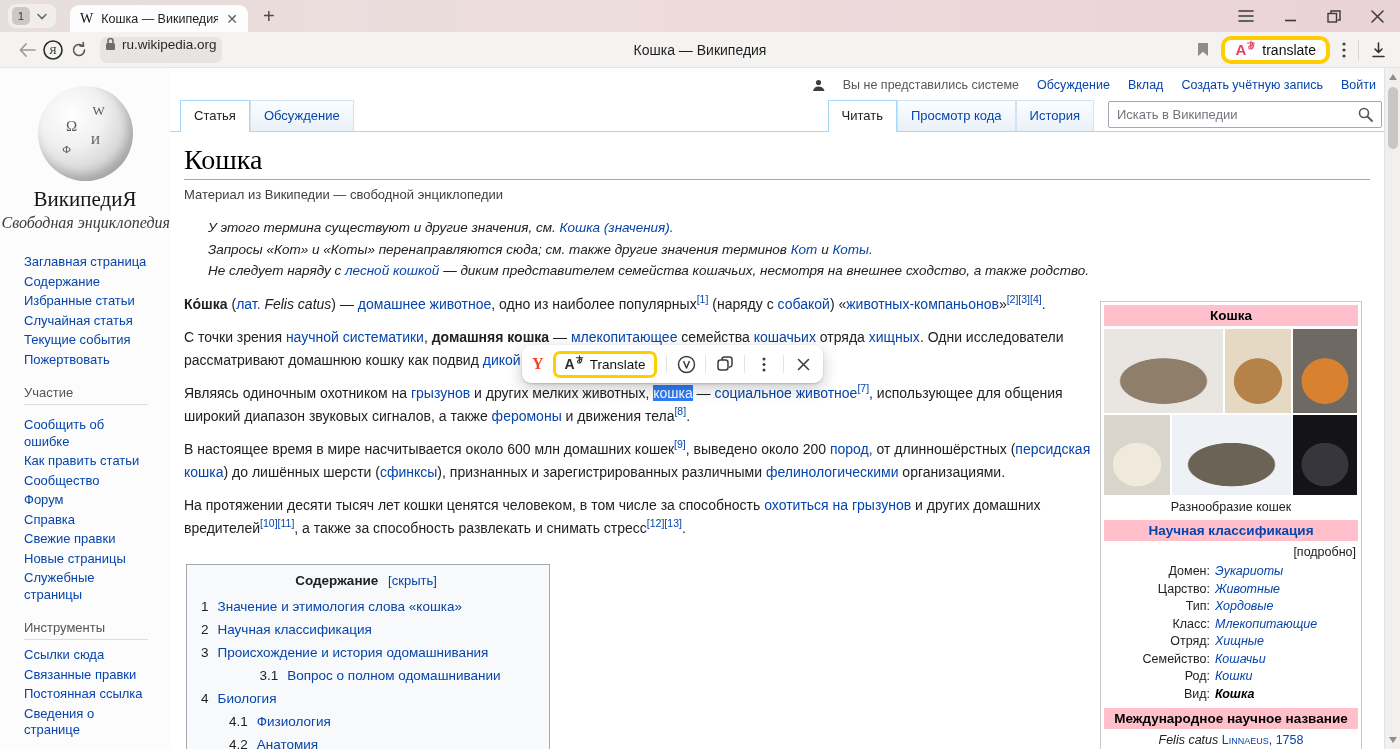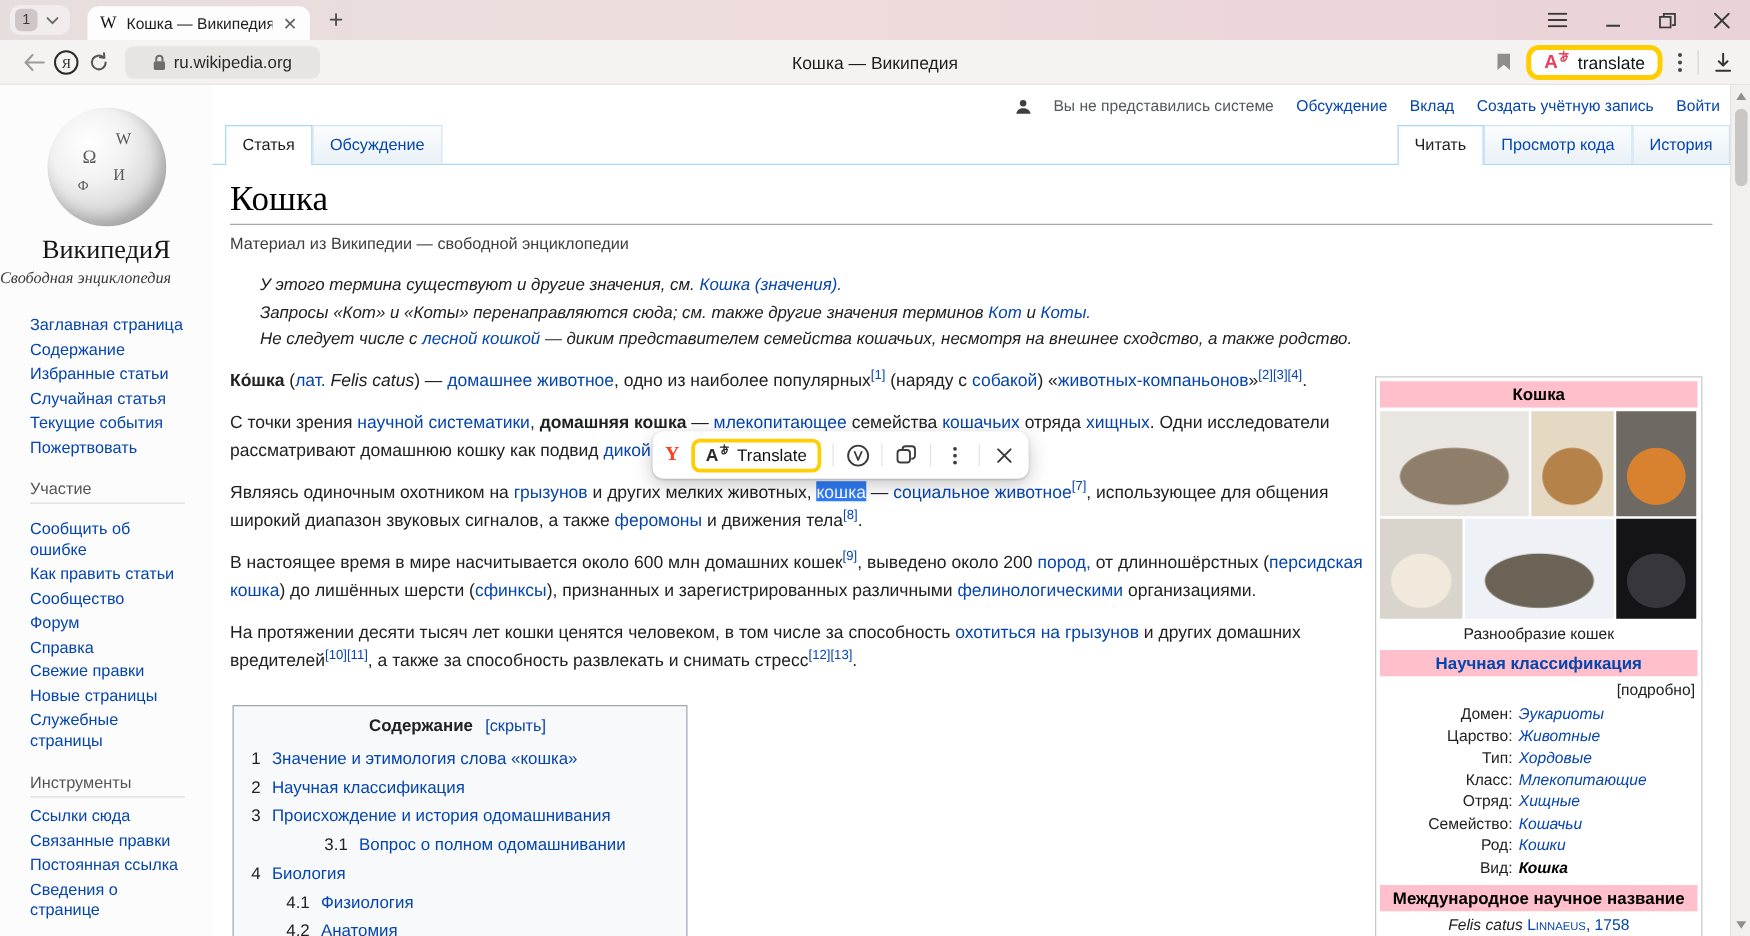--- a/index.html
+++ b/index.html
@@ -12,36 +12,36 @@
   .counter-num{width:18px;height:18px;background:#cfc6c8;border-radius:5px;font-size:11.5px;display:flex;align-items:center;justify-content:center;color:#3c3c3c;}
   .tab{margin-left:14px;background:#fdfdfd;border-radius:9px 9px 0 0;height:27px;align-self:flex-end;display:flex;align-items:center;gap:8px;padding:0 10px;width:178px;}
   .tab-fav{font-family:"Liberation Serif",serif;font-size:14px;color:#111;}
   .tab-title{font-size:12.5px;color:#1d1d1d;flex:1;white-space:nowrap;overflow:hidden;}
   .tab-close{color:#5f5f5f;font-size:14px;line-height:1;}
   .newtab{font-size:20px;color:#4a4a4a;margin-left:15px;line-height:1;}
   .win-controls{position:absolute;right:16px;top:0;height:32px;display:flex;align-items:center;gap:30px;color:#3a3a3a;}
 
   .addressbar{height:36px;background:#f5f3f2;display:flex;align-items:center;padding:0 14px;position:relative;border-bottom:1px solid #e7e5e4;}
   .ab-ic{display:flex;align-items:center;justify-content:center;width:26px;height:26px;}
-  .urlpill{display:flex;align-items:center;gap:6px;background:#e7e4e2;border-radius:7px;height:26px;padding:0 22px;margin-left:8px;font-size:13.5px;color:#2a2a2a;}
+  .urlpill{display:flex;gap:6px;background:#e7e4e2;border-radius:7px;height:26px;padding:0 5px;margin-left:8px;font-size:13.5px;color:#2a2a2a;}
   .ab-title{position:absolute;left:50%;transform:translateX(-50%);font-size:14px;color:#1e1e1e;}
   .ab-right{margin-left:auto;display:flex;align-items:center;gap:12px;}
   .translate-chip{border:4px solid #ffcd00;border-radius:10px;background:#fff;display:flex;align-items:center;gap:6px;padding:2px 10px;}
   .tr-A{color:#e8415c;font-weight:700;font-size:15px;line-height:1;display:flex;align-items:flex-start;}
   .tr-label{font-size:14px;color:#111;}
   .ab-divider{width:1px;height:20px;background:#d8d5d4;}
 
   
   .page{position:absolute;top:68px;left:0;right:0;bottom:0;background:#fff;overflow:hidden;}
 
   .sidebar{position:absolute;left:0;top:0;width:170px;bottom:0;background:#fcfcfc;padding-top:16px;}
   .globe{width:95px;height:95px;margin:2px auto 6px;border-radius:50%;background:radial-gradient(circle at 35% 30%,#ffffff 0%,#f1f1f1 35%,#d6d6d6 65%,#b3b3b3 100%);box-shadow:inset -5px -7px 10px rgba(0,0,0,.18);position:relative;font-family:"Liberation Serif",serif;color:#5a5a5a;}
   .globe span{position:absolute;}
   .wordmark{text-align:center;font-family:"Liberation Serif",serif;font-size:21px;color:#161616;}
-  .tagline{text-align:left;font-family:"Liberation Serif",serif;font-style:italic;font-size:13px;color:#3a3a3a;margin-top:2px;}
+  .tagline{text-align:right;font-family:"Liberation Serif",serif;font-style:italic;font-size:16px;color:#3a3a3a;margin-top:2px;}
   .navlist{margin:22px 0 0 24px;display:flex;flex-direction:column;gap:3px;font-size:13px;}
   .nav-link{color:#0645ad;line-height:16.5px;padding-right:18px;}
   .nav-head{color:#555;font-size:13px;margin:17px 0 7px 24px;border-bottom:1px solid #dcdcdc;padding-bottom:4px;width:124px;}
 
   .main{position:absolute;left:170px;right:16px;top:0;bottom:0;}
   .personal{display:flex;justify-content:flex-end;align-items:center;gap:18px;font-size:12.5px;padding:10px 8px 0 0;color:#54595d;}
   .p-link{color:#0645ad;white-space:nowrap;}
   .tabsrow{display:flex;align-items:flex-end;height:36px;border-bottom:1px solid #a7d7f9;padding-left:10px;margin-top:4px;}
   .wtab{font-size:13px;padding:7px 13px 8px;background:linear-gradient(#fbfdfe,#e9f1f7);border:1px solid #cfe3f2;border-bottom:none;color:#0645ad;white-space:nowrap;}
   .wtab.on{background:#fff;color:#202122;margin-bottom:-1px;padding-bottom:9px;border-color:#a7d7f9;}
@@ -250,31 +250,38 @@
 
         <span class="wtab on">Статья</span>
             <span class="wtab">Обсуждение</span>
           </div>
         <div class="viewtabs">
 
         <span class="wtab on">Читать</span>
             <span class="wtab">Просмотр кода</span>
             <span class="wtab">История</span>
           </div>
+        <div class="search">
+          <input placeholder="Искать в Википедии" style="">
+          <svg width="15" height="15" viewBox="0 0 15 15">
+              <circle cx="6" cy="6" r="4.5" fill="none" stroke="#54595d" stroke-width="1.6"></circle>
+              <path d="M9.5 9.5L14 14" stroke="#54595d" stroke-width="1.8" stroke-linecap="round"></path>
+            </svg>
+        </div>
       </div>
 
       <div class="article">
         <h1 class="a-title">Кошка</h1>
         <div class="a-sub">Материал из Википедии — свободной энциклопедии</div>
 
         <div class="hatnotes">
 
         <div class="hatnote"><span class="seg-plain">У этого термина существуют и другие значения, см. </span><span class="seg-link">Кошка (значения).</span></div>
             <div class="hatnote"><span class="seg-plain">Запросы «Кот» и «Коты» перенаправляются сюда; см. также другие значения терминов </span><span class="seg-link">Кот</span><span class="seg-plain"> и </span><span class="seg-link">Коты.</span></div>
-            <div class="hatnote"><span class="seg-plain">Не следует числе с </span><span class="seg-link">лесной кошкой</span><span class="seg-plain"> — диким представителем семейства кошачьих, несмотря на внешнее сходство, а также родство.</span></div>
+            <div class="hatnote"><span class="seg-plain">Не следует наряду с </span><span class="seg-link">лесной кошкой</span><span class="seg-plain"> — диким представителем семейства кошачьих, несмотря на внешнее сходство, а также родство.</span></div>
           </div>
 
         <div>
 
         <p class="apara"><span class="seg-bold">Ко́шка</span><span class="seg-plain"> (</span><span class="seg-link">лат.</span><span class="seg-plain"> </span><span class="seg-italic">Felis catus</span><span class="seg-plain">) — </span><span class="seg-link">домашнее животное</span><span class="seg-plain">, одно из наиболее популярных</span><sup class="ref">[1]</sup><span class="seg-plain"> (наряду с </span><span class="seg-link">собакой</span><span class="seg-plain">) «</span><span class="seg-link">животных-компаньонов</span><span class="seg-plain">»</span><sup class="ref">[2][3][4]</sup><span class="seg-plain">.</span></p>
             <p class="apara"><span class="seg-plain">С точки зрения </span><span class="seg-link">научной систематики</span><span class="seg-plain">, </span><span class="seg-bold">домашняя кошка</span><span class="seg-plain"> — </span><span class="seg-link">млекопитающее</span><span class="seg-plain"> семейства </span><span class="seg-link">кошачьих</span><span class="seg-plain"> отряда </span><span class="seg-link">хищных</span><span class="seg-plain">. Одни исследователи рассматривают домашнюю кошку как подвид </span><span class="seg-link">дикой кошки</span><sup class="ref">[5]</sup><span class="seg-plain">, другие — ка</span></p>
             <p class="apara"><span class="seg-plain">Являясь одиночным охотником на </span><span class="seg-link">грызунов</span><span class="seg-plain"> и других мелких животных, </span><span class="seg-sel">кошка</span><span class="seg-plain"> — </span><span class="seg-link">социальное животное</span><sup class="ref">[7]</sup><span class="seg-plain">, использующее для общения широкий диапазон звуковых сигналов, а также </span><span class="seg-link">феромоны</span><span class="seg-plain"> и движения тела</span><sup class="ref">[8]</sup><span class="seg-plain">.</span></p>
             <p class="apara"><span class="seg-plain">В настоящее время в мире насчитывается около 600 млн домашних кошек</span><sup class="ref">[9]</sup><span class="seg-plain">, выведено около 200 </span><span class="seg-link">пород,</span><span class="seg-plain"> от длинношёрстных (</span><span class="seg-link">персидская кошка</span><span class="seg-plain">) до лишённых шерсти (</span><span class="seg-link">сфинксы</span><span class="seg-plain">), признанных и зарегистрированных различными </span><span class="seg-link">фелинологическими</span><span class="seg-plain"> организациями.</span></p>
             <p class="apara"><span class="seg-plain">На протяжении десяти тысяч лет кошки ценятся человеком, в том числе за способность </span><span class="seg-link">охотиться на грызунов</span><span class="seg-plain"> и других домашних вредителей</span><sup class="ref">[10][11]</sup><span class="seg-plain">, а также за способность развлекать и снимать стресс</span><sup class="ref">[12][13]</sup><span class="seg-plain">.</span></p>
           </div>

